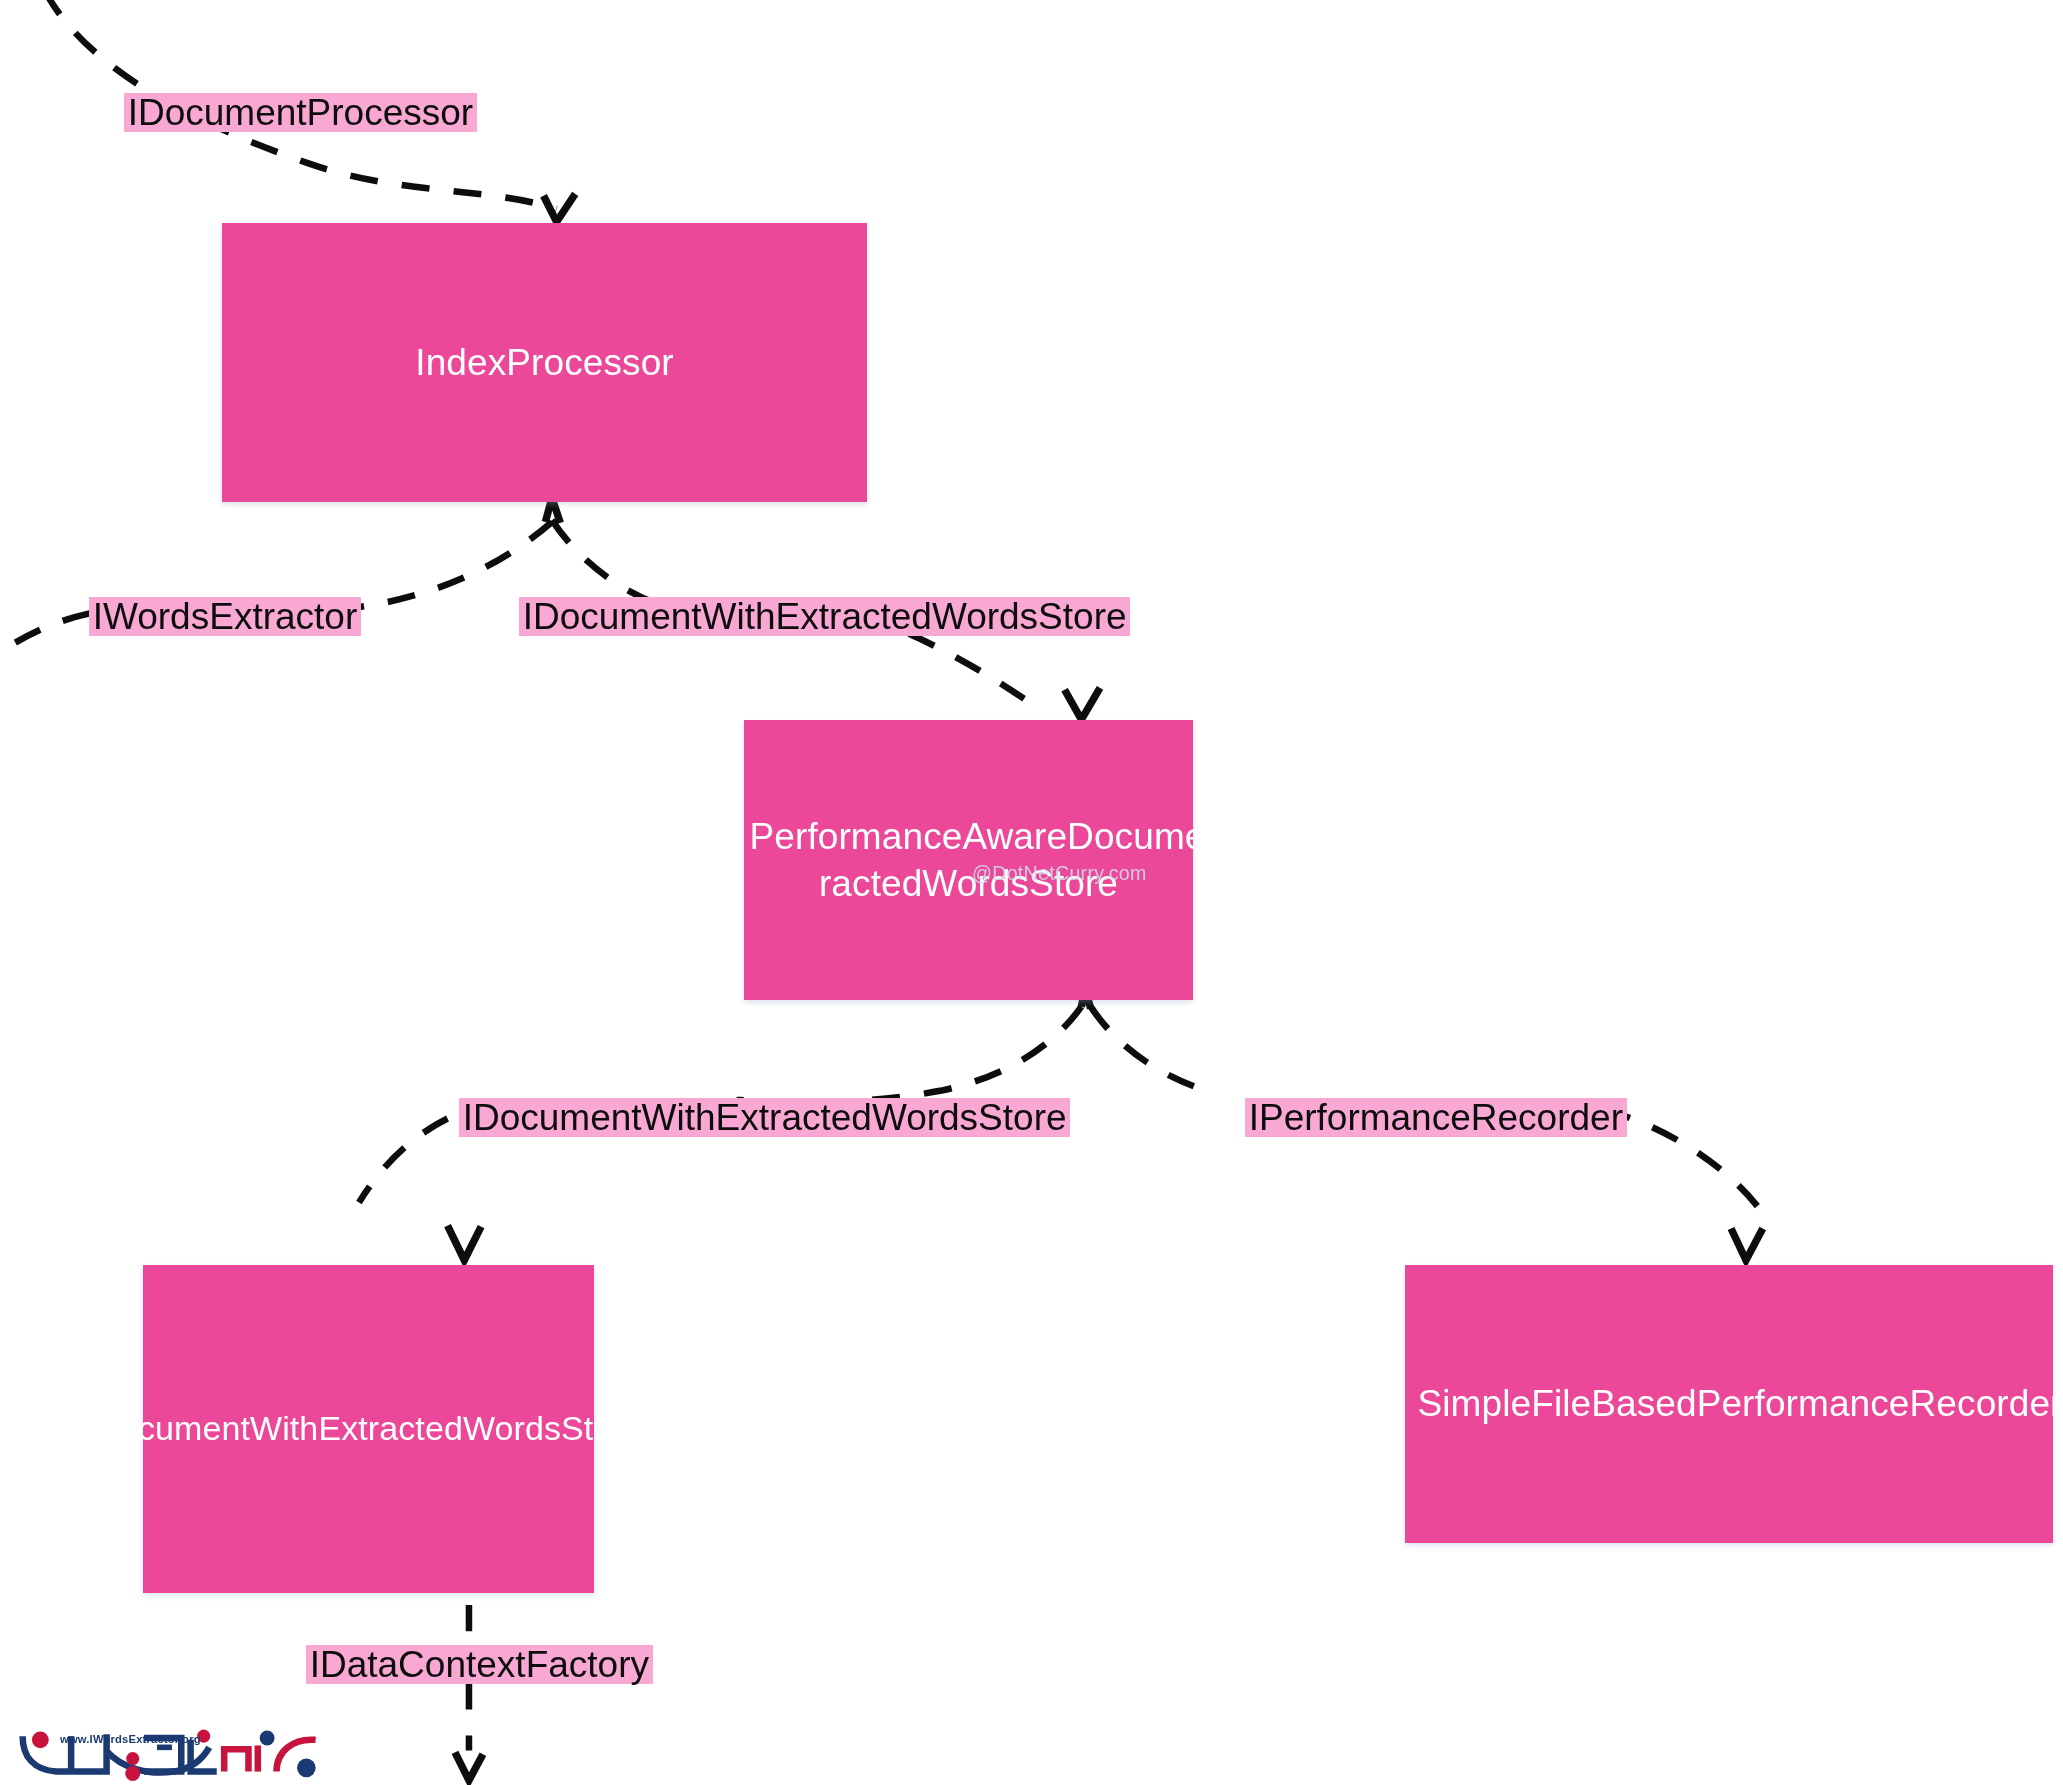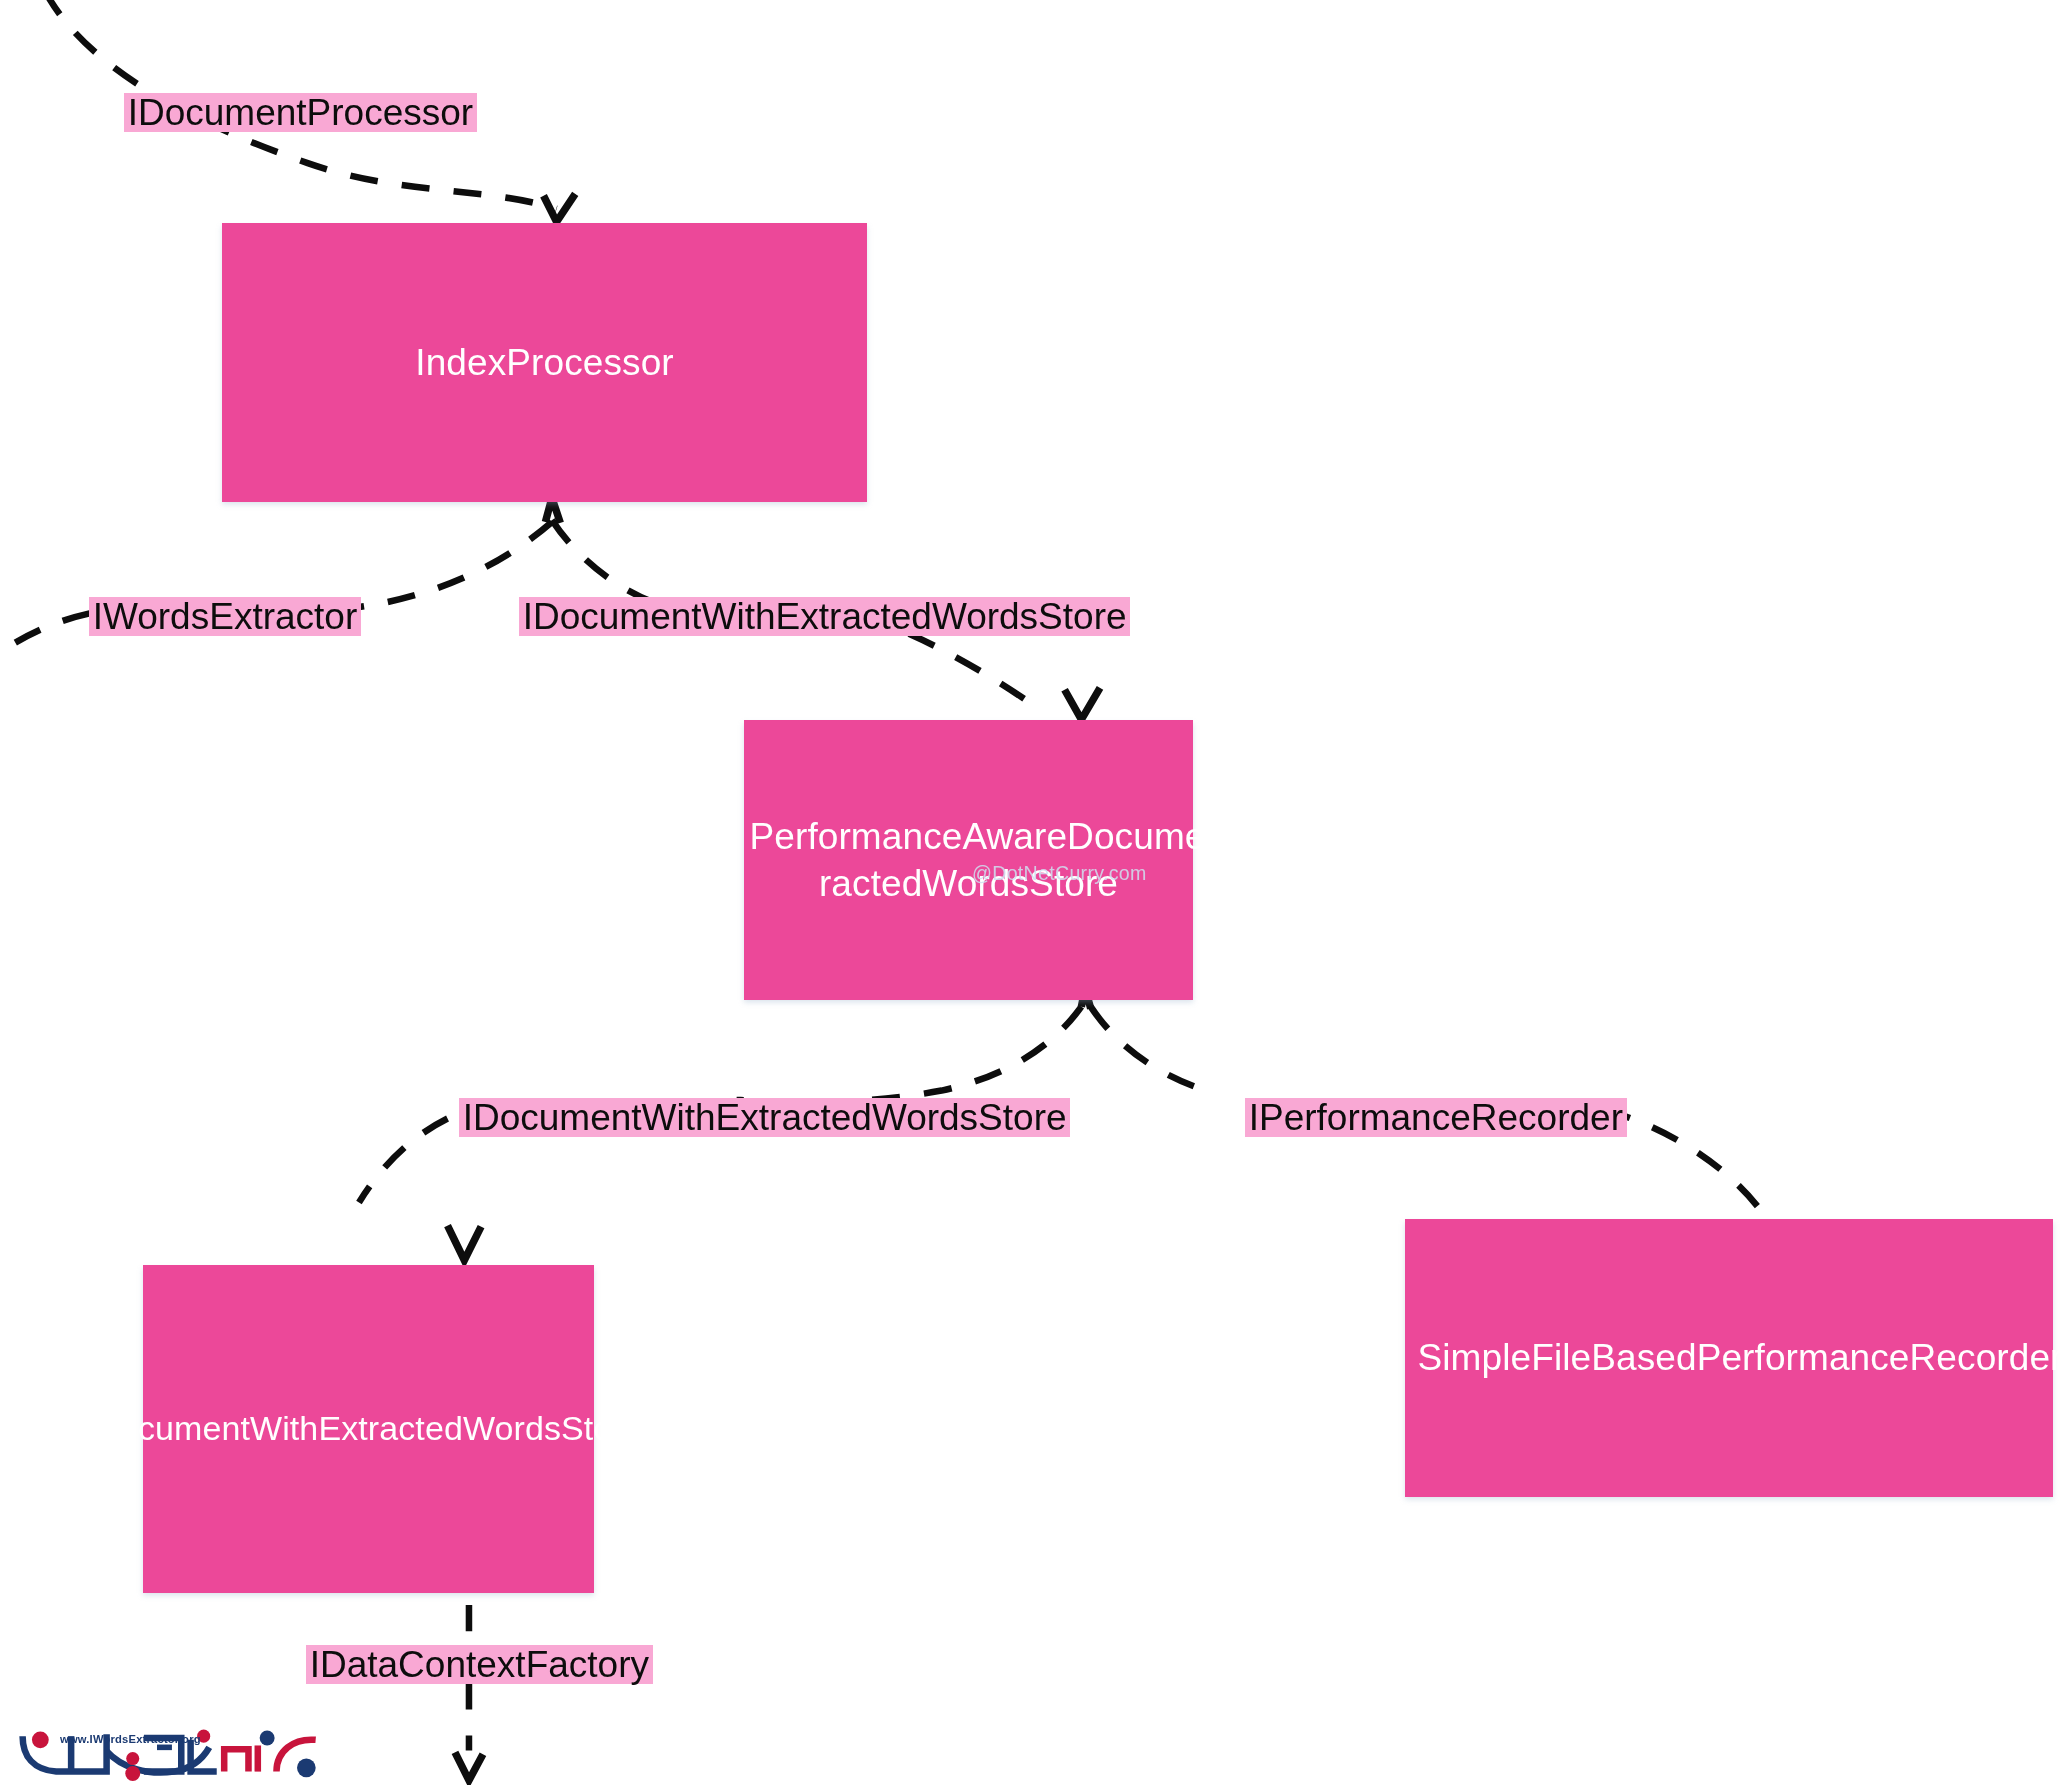--- a/index.html
+++ b/index.html
@@ -132,21 +132,21 @@
 
   <div class="node" style="left:744px; top:720px; width:449px; height:280px;">
     <span class="node-label wrap">PerformanceAwareDocumentWithExt
 ractedWordsStore</span>
   </div>
 
   <div class="node" style="left:143px; top:1265px; width:451px; height:328px;">
     <span class="node-label" style="font-size:34px;">DocumentWithExtractedWordsStore</span>
   </div>
 
-  <div class="node" style="left:1405px; top:1219px; width:648px; height:278px;padding-left:22px;">
+  <div class="node" style="left:1405px; top:1265px; width:648px; height:278px;padding-left:22px;">
     <span class="node-label">SimpleFileBasedPerformanceRecorder</span>
   </div>
 
   <div class="edge-label" style="left:124px; top:93px;">IDocumentProcessor</div>
 
   <div class="edge-label" style="left:89px; top:597px;">IWordsExtractor</div>
 
   <div class="edge-label" style="left:519px; top:597px;">IDocumentWithExtractedWordsStore</div>
 
   <div class="edge-label" style="left:459px; top:1098px;">IDocumentWithExtractedWordsStore</div>

